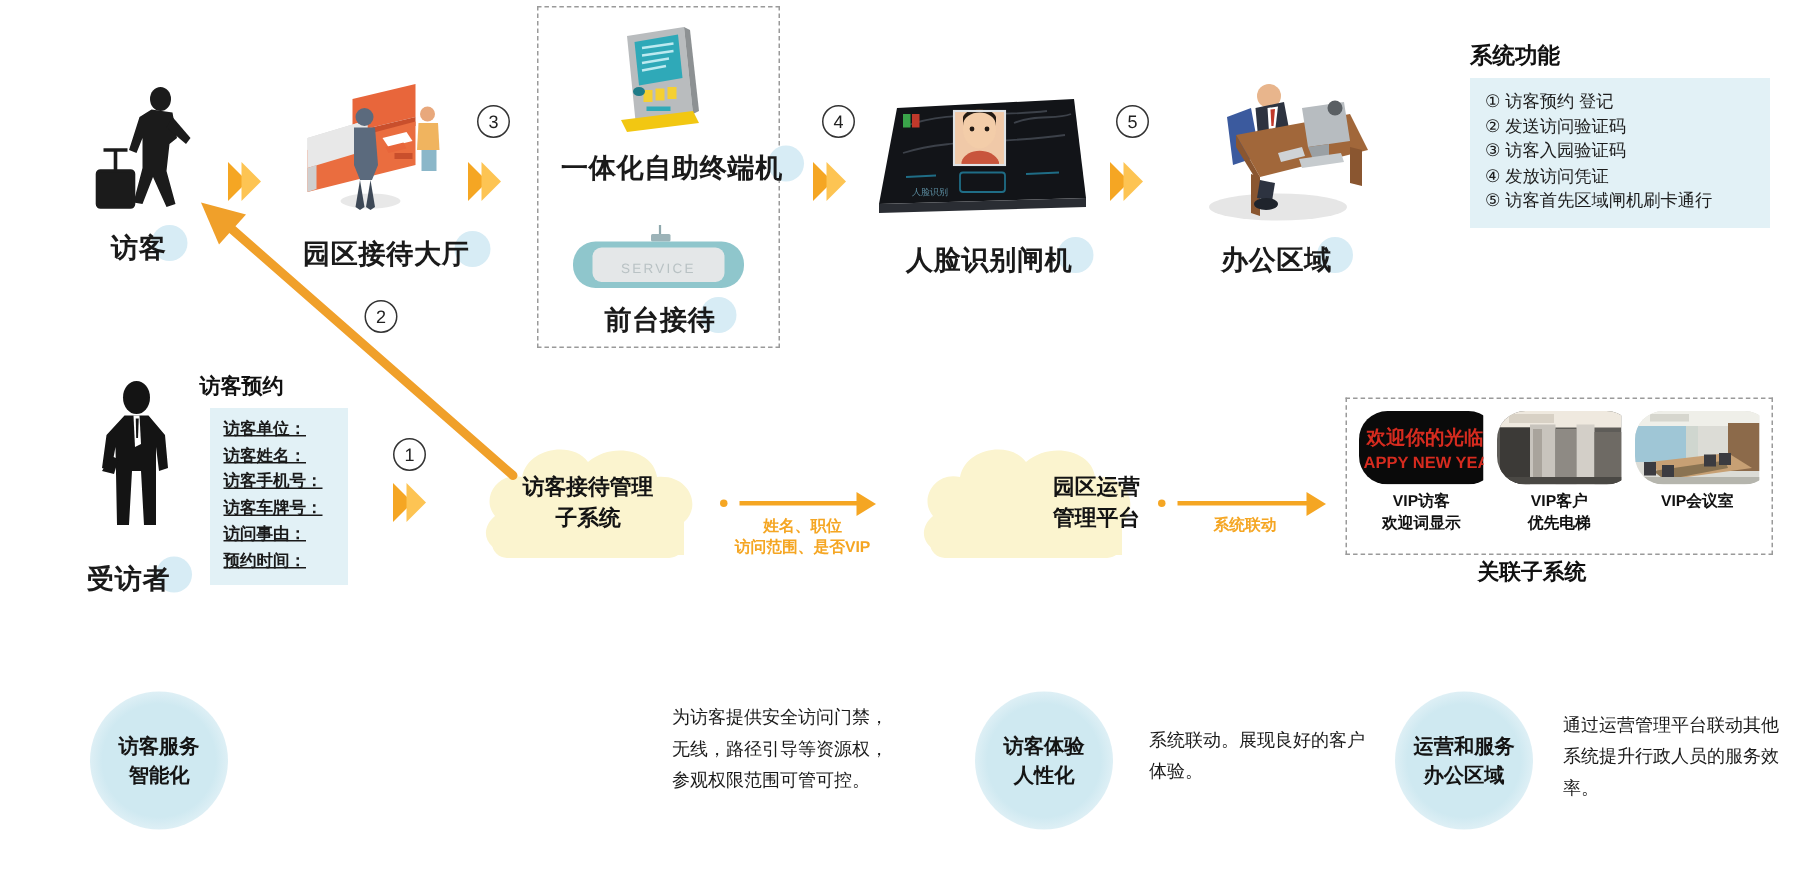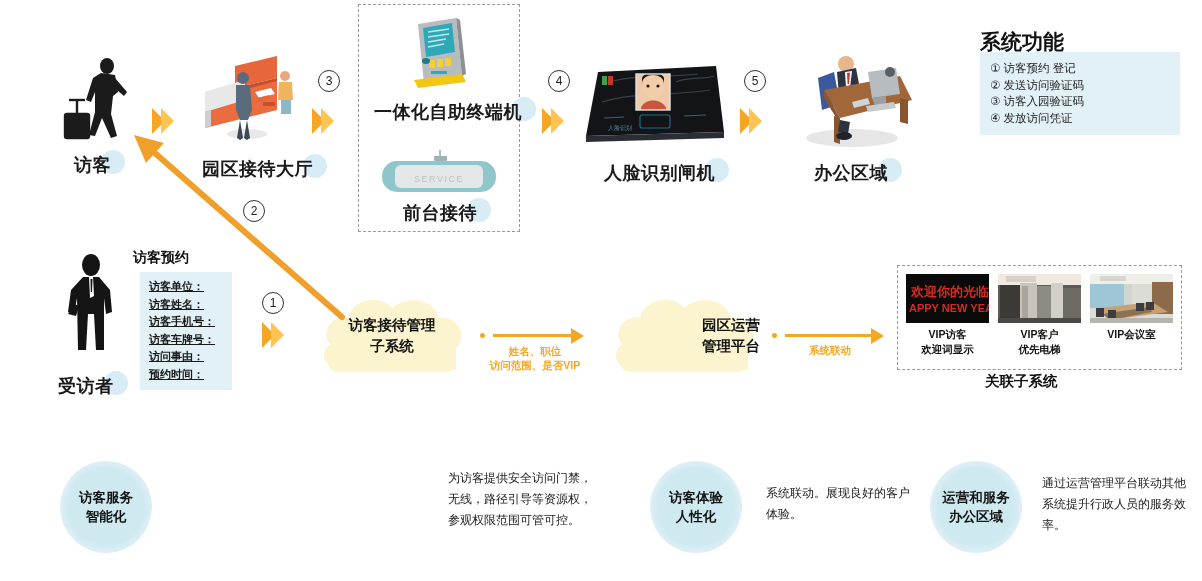--- a/index.html
+++ b/index.html
@@ -47,21 +47,21 @@
   }
 
   
   .dashbox {
     position: absolute; border: 1px dashed #9a9a9a; background: transparent;
   }
 
   
   .sysfunc-title {
     position: absolute; left: 980px; top: 28px;
-    font-size: 21px; font-weight: bold; color: #111;
+    font-size: 15px; font-weight: bold; color: #111;
   }
   .sysfunc-body {
     position: absolute; left: 980px; top: 52px;
     width: 200px; background: #e2f1f6;
     padding: 8px 10px 9px 10px;
   }
   .sysfunc-body li {
     list-style: none; font-size: 11.5px; color: #1c1c1c;
     line-height: 16.5px; white-space: nowrap; font-weight: 500;
   }
@@ -98,21 +98,21 @@
     font-weight: bold; text-align: center; line-height: 14px;
     white-space: nowrap;
   }
 
   
   .vip-panel {
     position: absolute; left: 897px; top: 265px;
     width: 285px; height: 105px; border: 1px dashed #9a9a9a;
   }
   .vip-card { position: absolute; width: 83px; }
-  .vip-img { width: 92px; height: 49px; overflow: hidden; position: relative; }
+  .vip-img { width: 92px; height: 49px; overflow: hidden; position: relative; border-radius: 19px; }
   .vip-cap {
     font-size: 10.5px; color: #111; font-weight: bold;
     text-align: center; line-height: 15px; margin-top: 4px;
   }
   .relsys {
     position: absolute; left: 985px; top: 372px;
     font-size: 14.5px; font-weight: bold; color: #111;
   }
   .relsys .dot {
     position: absolute; right: -12px; top: -2px;
@@ -293,20 +293,21 @@
     <span>办公区域</span>
   </div>
 
   <div class="sysfunc-title">系统功能</div>
   <div class="sysfunc-body">
     <ul>
       <li>① 访客预约 登记</li>
       <li>② 发送访问验证码</li>
       <li>③ 访客入园验证码</li>
       <li>④ 发放访问凭证</li>
+      <li>⑤ 访客首先区域闸机刷卡通行</li>
     </ul>
   </div>
 
   <svg class="abs" style="left:120px; top:125px; z-index:3;" width="230" height="200" viewBox="0 0 230 200">
     <line x1="222" y1="192" x2="28" y2="22" stroke="#f0a02a" stroke-width="6" stroke-linecap="round"></line>
     <path d="M14 10 L44 18 L26 38 Z" fill="#f0a02a"></path>
   </svg>
   <div class="step" style="left:243px; top:200px;">2</div>
 
   <svg class="abs" style="left:52px; top:252px;" width="78" height="105" viewBox="0 0 78 105">

